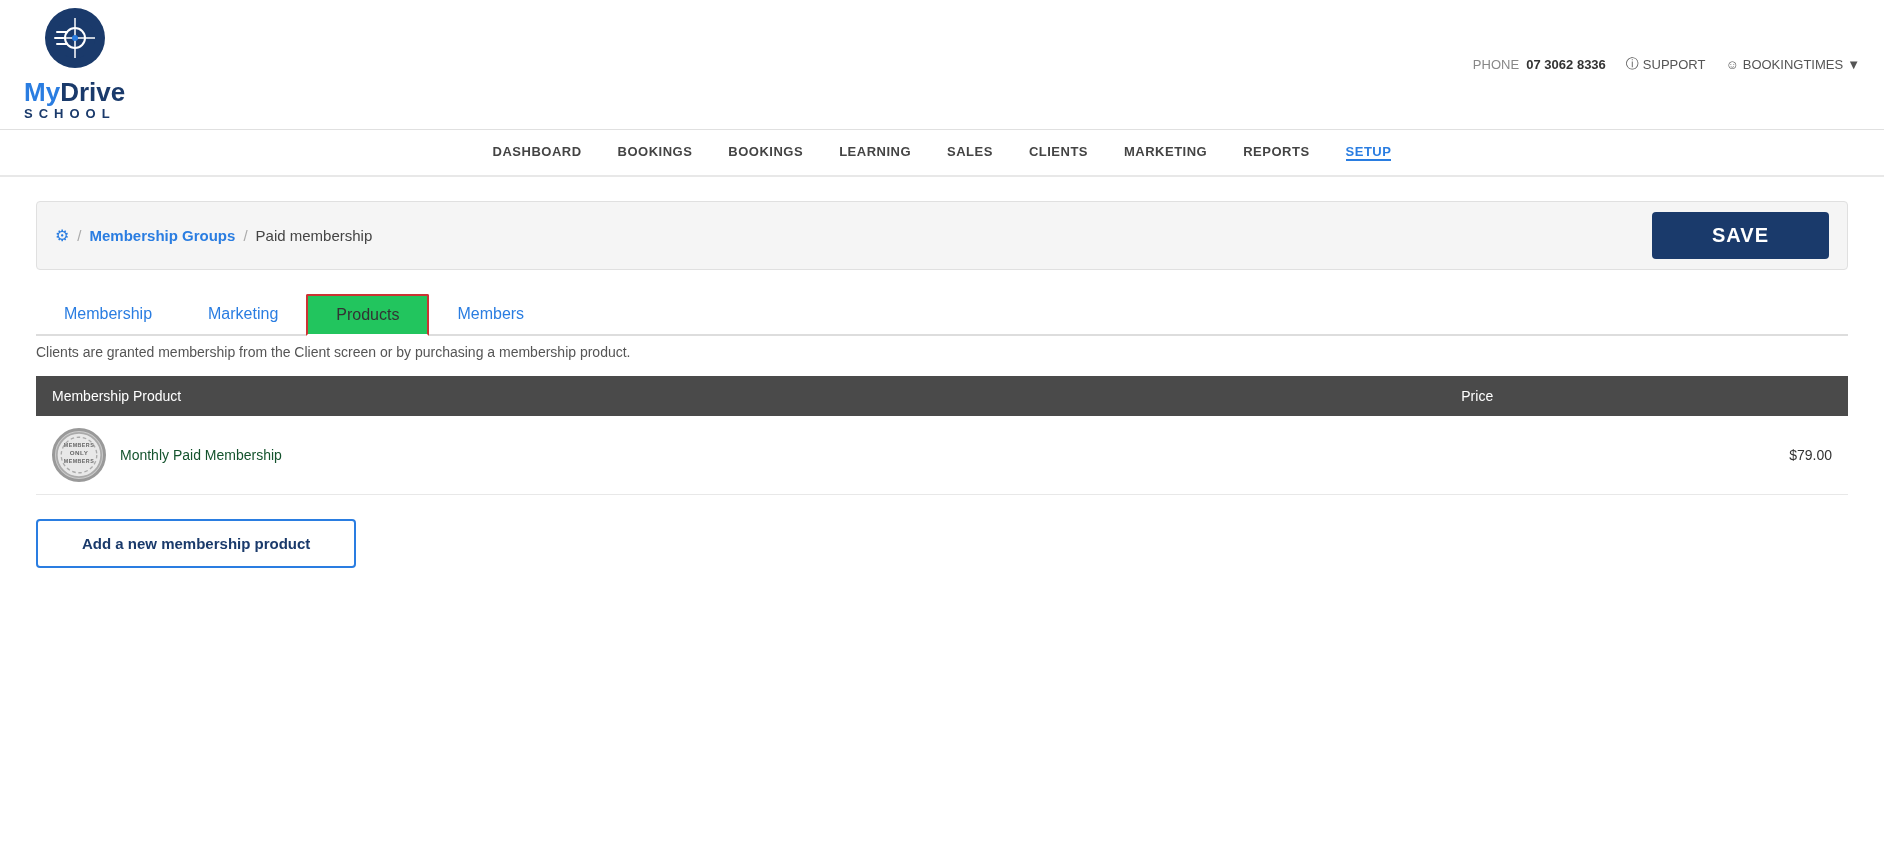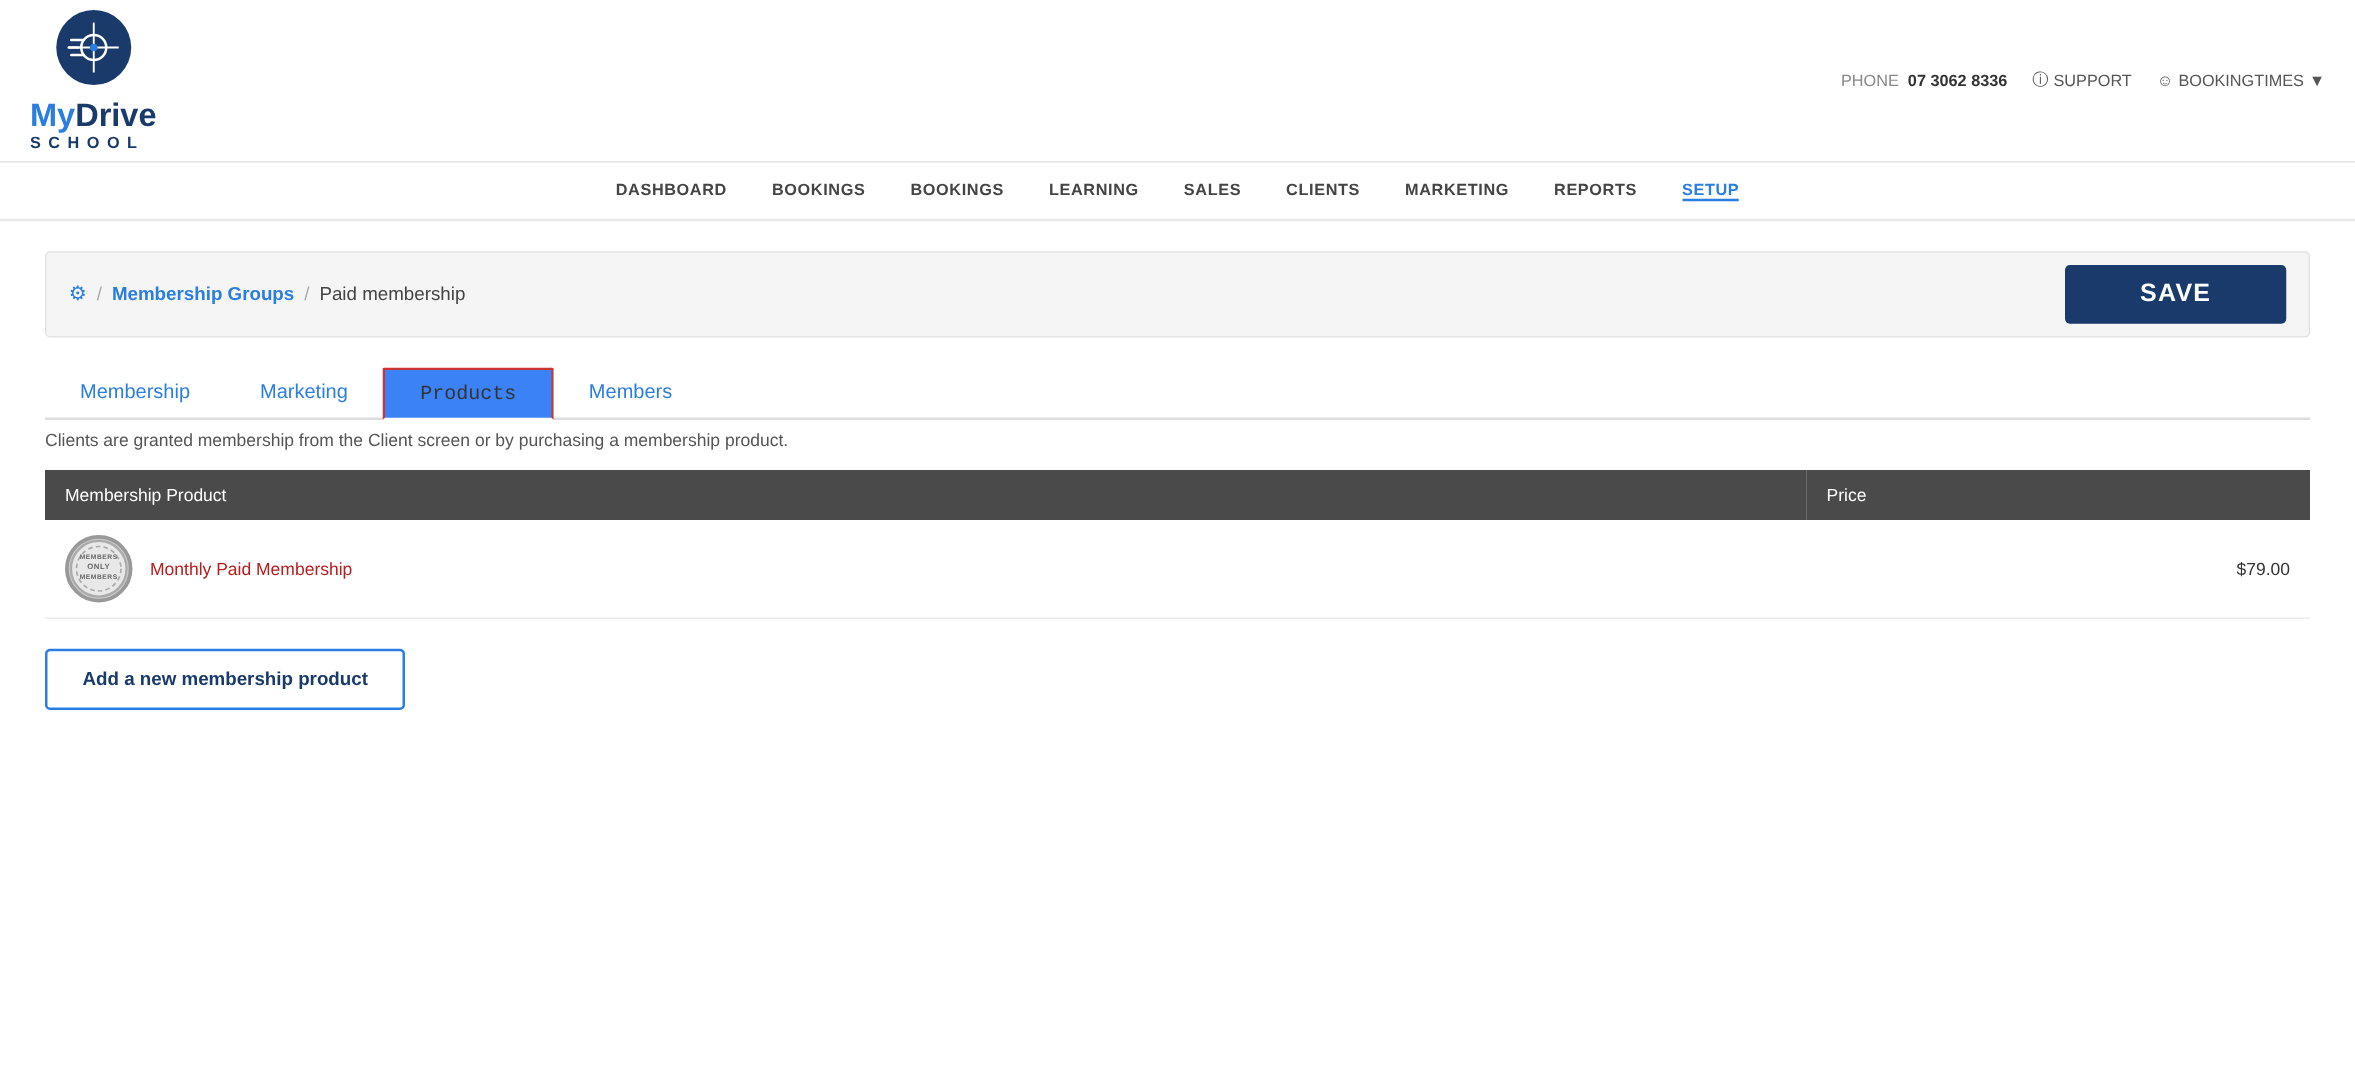--- a/index.html
+++ b/index.html
@@ -96,23 +96,22 @@
       border: none;
       background: none;
       font-weight: 500;
       position: relative;
     }
     .tab.active {
       color: #333;
       border: 2px solid #cc3333;
       border-bottom: 2px solid #fff;
       margin-bottom: -2px;
-      background: #3b82f6;
+      background: #22c55e;
       border-radius: 2px 2px 0 0;
-      font-family: Liberation Mono, monospace;
     }
 
     
     .description { color: #555; font-size: 14px; margin-bottom: 16px; }
 
     
     .product-table { width: 100%; border-collapse: collapse; }
     .product-table thead tr {
       background: #4a4a4a;
       color: #fff;
@@ -122,41 +121,41 @@
       text-align: left;
       font-size: 14px;
       font-weight: 400;
     }
     .product-table tbody tr {
       border-bottom: 1px solid #e8e8e8;
       background: #fff;
     }
     .product-table tbody td { padding: 12px 16px; vertical-align: middle; }
     .price-col { text-align: right; }
-    .product-link { color: #b91c1c; text-decoration: none; cursor: pointer; }
+    .product-link { color: #14532d; text-decoration: none; cursor: pointer; }
 
     
     .members-badge {
       width: 54px; height: 54px;
       border-radius: 50%;
       background: #ccc;
       border: 3px solid #999;
       display: flex; flex-direction: column; align-items: center; justify-content: center;
       font-size: 7px; font-weight: bold; color: #555; letter-spacing: 0.5px;
       text-align: center; line-height: 1.2;
       position: relative;
     }
 
     
     .add-button {
       margin-top: 24px;
       border: 2px solid #2a7de1;
       background: #fff;
       color: #1a3a6b;
-      padding: 14px 28px;
+      padding: 14px 44px;
       font-size: 15px;
       font-weight: bold;
       border-radius: 4px;
       cursor: pointer;
     }
 
     
     .product-cell { display: flex; align-items: center; gap: 14px; }
   </style>
 </head>

